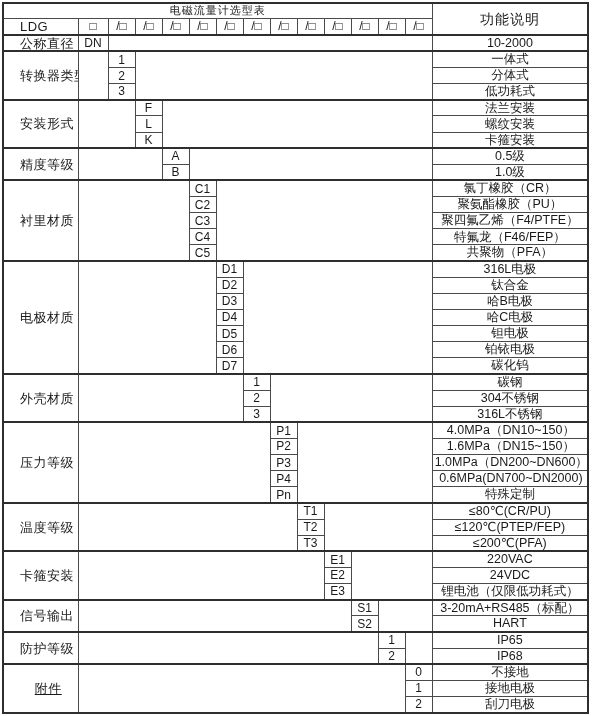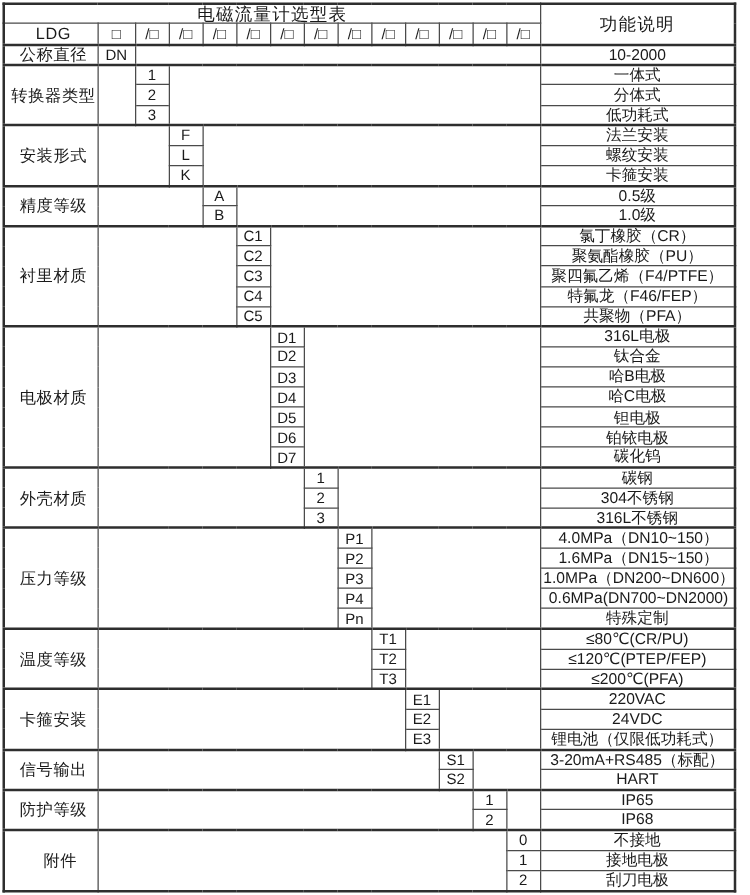--- a/index.html
+++ b/index.html
@@ -9,24 +9,24 @@
     --bg:#ffffff;
   }
   html,body{margin:0;padding:0;background:var(--bg);}
   body{width:600px;height:716px;overflow:hidden;position:relative;
        font-family:"Liberation Sans","DejaVu Sans",sans-serif;color:var(--ink);}
   .wrap{position:absolute;left:2px;top:2px;}
   table{border-collapse:collapse;table-layout:fixed;width:585px;height:712px;
         background:var(--bg);border:2px solid var(--line-heavy);}
   td{border:1px solid var(--line);padding:0;font-size:12px;line-height:1;
      text-align:center;vertical-align:middle;overflow:hidden;white-space:nowrap;}
-  td.title-cell{font-size:14px;letter-spacing:1px;}
+  td.title-cell{font-size:11px;letter-spacing:1px;}
   td.func-header{font-size:14px;letter-spacing:1px;}
-  td.label{text-align:center;padding-left:4px;font-size:13px;letter-spacing:0.5px;}
-  td.label.center{text-align:center;padding-left:15px;}
+  td.label{text-align:left;padding-left:16px;font-size:13px;letter-spacing:0.5px;}
+  td.label.center{text-align:center;padding-left:15px;text-decoration:underline;}
   td.code{font-size:12px;}
   td.boxes{font-size:12px;letter-spacing:0;}
   td.desc{font-size:12.5px;}
   td.desc.left{text-align:center;padding-left:2px;}
   tr.sec-first td{border-top:2px solid var(--line-heavy);}
 </style>
 </head>
 <body>
 
 <div class="wrap">

